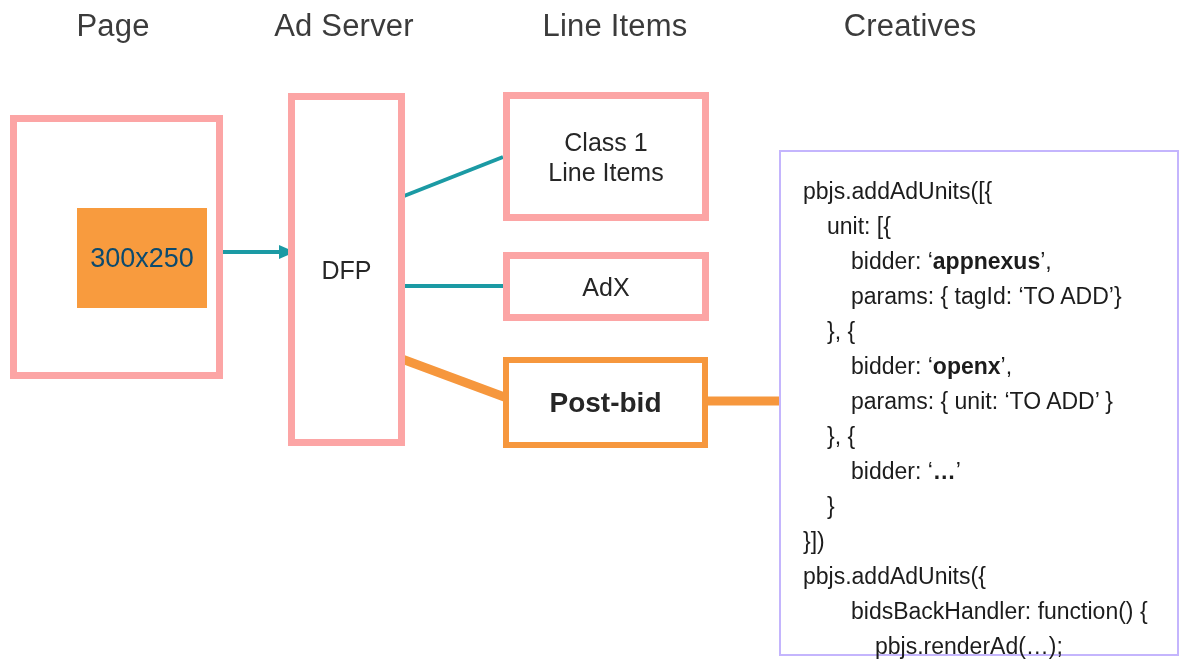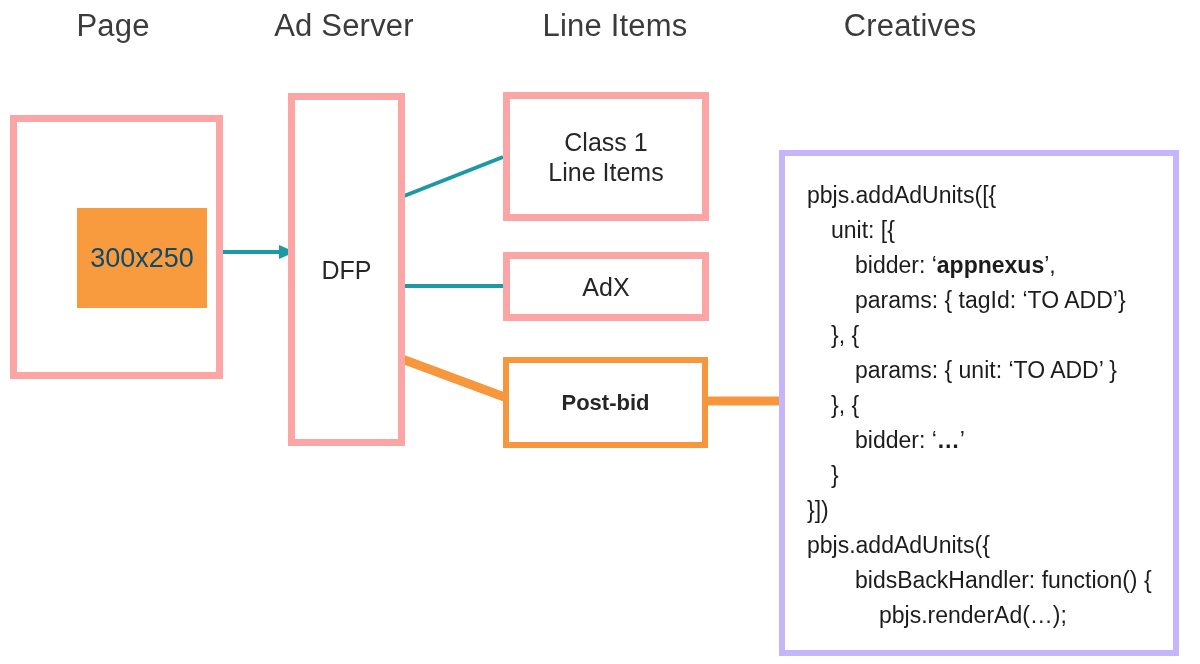--- a/index.html
+++ b/index.html
@@ -49,21 +49,21 @@
     left: 0;
     right: 0;
     text-align: center;
     font-size: 25px;
     color: #262626;
     line-height: 1.22;
     white-space: pre-line;
   }
   .box-label.bold {
     font-weight: bold;
-    font-size: 22px;
+    font-size: 28px;
   }
 
   
   #ad-slot {
     position: absolute;
     background: #f89b3e;
   }
   #ad-slot .slot-text {
     position: absolute;
     left: 0;
@@ -83,21 +83,21 @@
     height: 664px;
     pointer-events: none;
     overflow: visible;
   }
 
   
   #code-panel {
     position: absolute;
     box-sizing: border-box;
     background: #ffffff;
-    border: 6px solid #c4b5fd;
+    border: 2px solid #c4b5fd;
   }
   #code-lines {
     position: absolute;
     left: 22px;
     top: 22px;
     right: 6px;
   }
   .code-line {
     font-family: "Liberation Sans", sans-serif;
     font-size: 23px;
@@ -159,20 +159,21 @@
     <div class="box-label bold" style="top:50%; transform:translateY(-50%);">Post-bid</div>
   </div>
 
   <div id="code-panel" style="left:779px; top:150px; width:400px; height:506px;">
     <div id="code-lines">
         <div class="code-line" style="padding-left: 0px;"><span>pbjs.addAdUnits([{</span></div>
         <div class="code-line" style="padding-left: 24px;"><span>unit: [{</span></div>
         <div class="code-line" style="padding-left: 48px;"><span>bidder: ‘</span><b>appnexus</b><span>’,</span></div>
         <div class="code-line" style="padding-left: 48px;"><span>params: { tagId: ‘TO ADD’}</span></div>
         <div class="code-line" style="padding-left: 24px;"><span>}, {</span></div>
+        <div class="code-line" style="padding-left: 48px;"><span>bidder: ‘</span><b>openx</b><span>’,</span></div>
         <div class="code-line" style="padding-left: 48px;"><span>params: { unit: ‘TO ADD’ }</span></div>
         <div class="code-line" style="padding-left: 24px;"><span>}, {</span></div>
         <div class="code-line" style="padding-left: 48px;"><span>bidder: ‘</span><b>…</b><span>’</span></div>
         <div class="code-line" style="padding-left: 24px;"><span>}</span></div>
         <div class="code-line" style="padding-left: 0px;"><span>}])</span></div>
         <div class="code-line" style="padding-left: 0px;"><span>pbjs.addAdUnits({</span></div>
         <div class="code-line" style="padding-left: 48px;"><span>bidsBackHandler: function() {</span></div>
         <div class="code-line" style="padding-left: 72px;"><span>pbjs.renderAd(…);</span></div>
       </div>
   </div>

